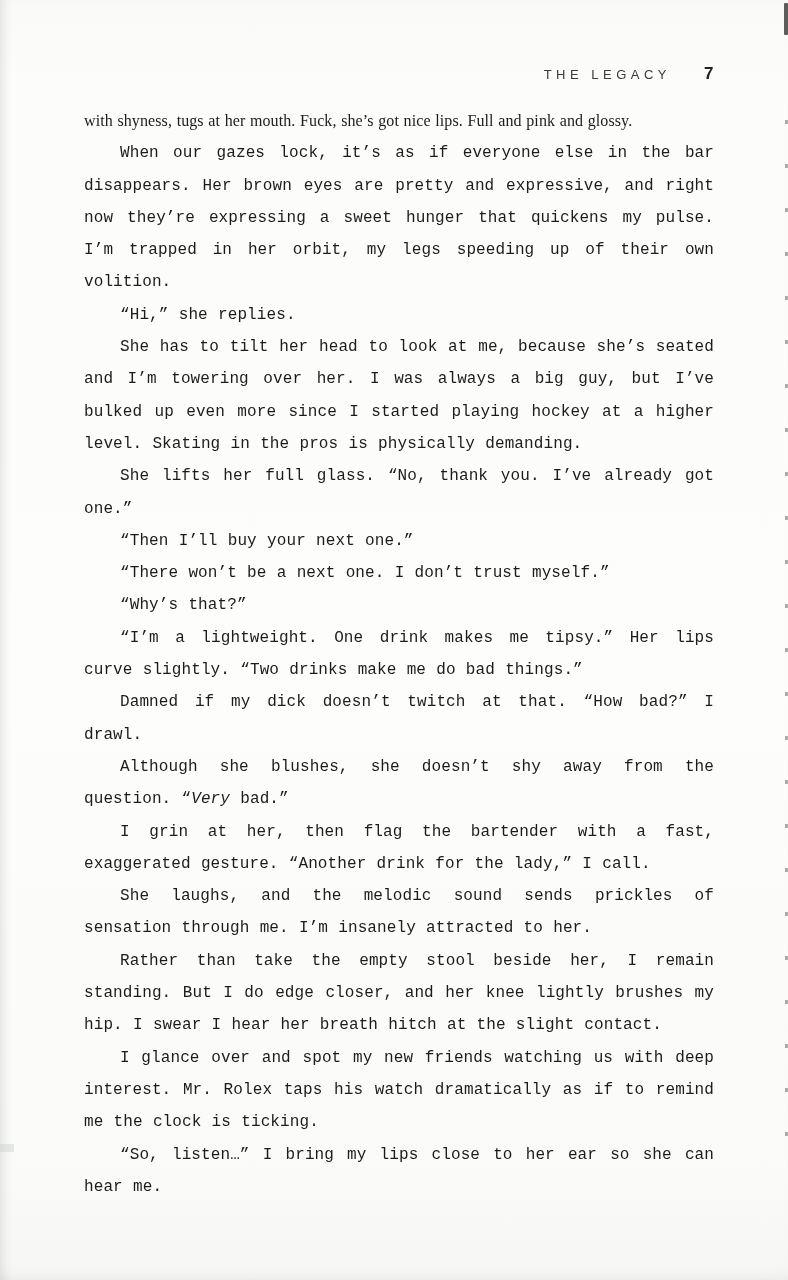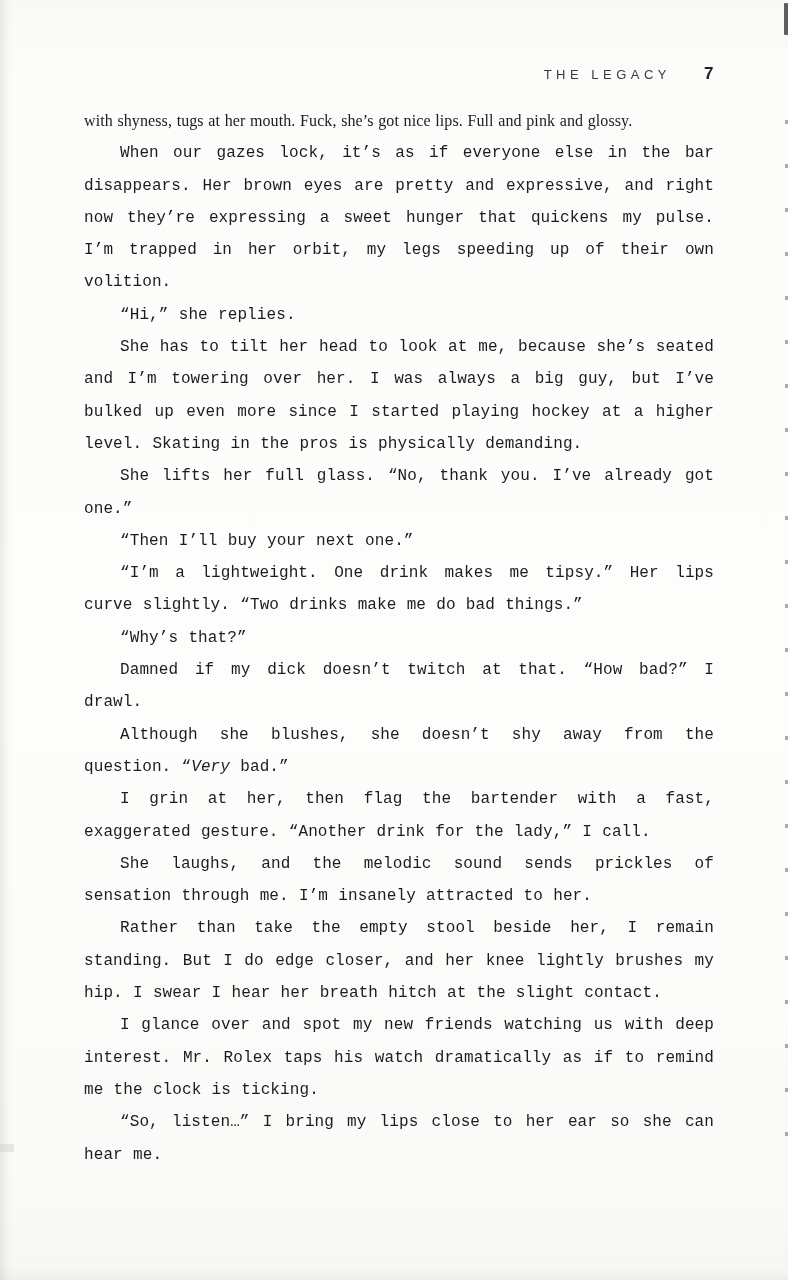--- a/index.html
+++ b/index.html
@@ -98,22 +98,23 @@
     <span class="running-page-number">7</span>
   </header>
 
   <main class="body-text">
       <p class="para"><span>with shyness, tugs at her mouth. Fuck, she’s got nice lips. Full and pink and glossy.</span></p>
       <p class="para indent"><span>When our gazes lock, it’s as if everyone else in the bar disappears. Her brown eyes are pretty and expressive, and right now they’re expressing a sweet hunger that quickens my pulse. I’m trapped in her orbit, my legs speeding up of their own volition.</span></p>
       <p class="para indent"><span>“Hi,” she replies.</span></p>
       <p class="para indent"><span>She has to tilt her head to look at me, because she’s seated and I’m towering over her. I was always a big guy, but I’ve bulked up even more since I started playing hockey at a higher level. Skating in the pros is physically demanding.</span></p>
       <p class="para indent"><span>She lifts her full glass. “No, thank you. I’ve already got one.”</span></p>
       <p class="para indent"><span>“Then I’ll buy your next one.”</span></p>
+      <p class="para indent"><span>“There won’t be a next one. I don’t trust myself.”</span></p>
+      <p class="para indent"><span>“Why’s that?”</span></p>
       <p class="para indent"><span>“I’m a lightweight. One drink makes me tipsy.” Her lips curve slightly. “Two drinks make me do bad things.”</span></p>
-      <p class="para indent"><span>“Why’s that?”</span></p>
       <p class="para indent"><span>Damned if my dick doesn’t twitch at that. “How bad?” I drawl.</span></p>
       <p class="para indent"><span>Although she blushes, she doesn’t shy away from the question. “</span><span class="italic">Very</span><span> bad.”</span></p>
       <p class="para indent"><span>I grin at her, then flag the bartender with a fast, exaggerated gesture. “Another drink for the lady,” I call.</span></p>
       <p class="para indent"><span>She laughs, and the melodic sound sends prickles of sensation through me. I’m insanely attracted to her.</span></p>
       <p class="para indent"><span>Rather than take the empty stool beside her, I remain standing. But I do edge closer, and her knee lightly brushes my hip. I swear I hear her breath hitch at the slight contact.</span></p>
       <p class="para indent"><span>I glance over and spot my new friends watching us with deep interest. Mr. Rolex taps his watch dramatically as if to remind me the clock is ticking.</span></p>
       <p class="para indent"><span>“So, listen…” I bring my lips close to her ear so she can hear me.</span></p>
     </main>
 
   <div class="edge-corner-mark"></div>

